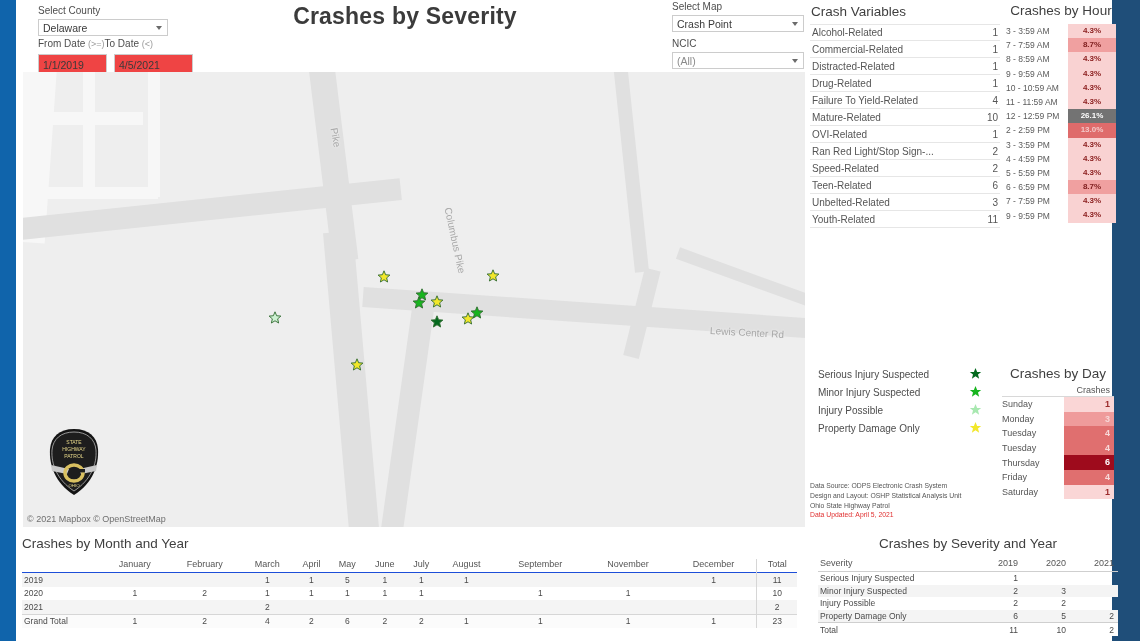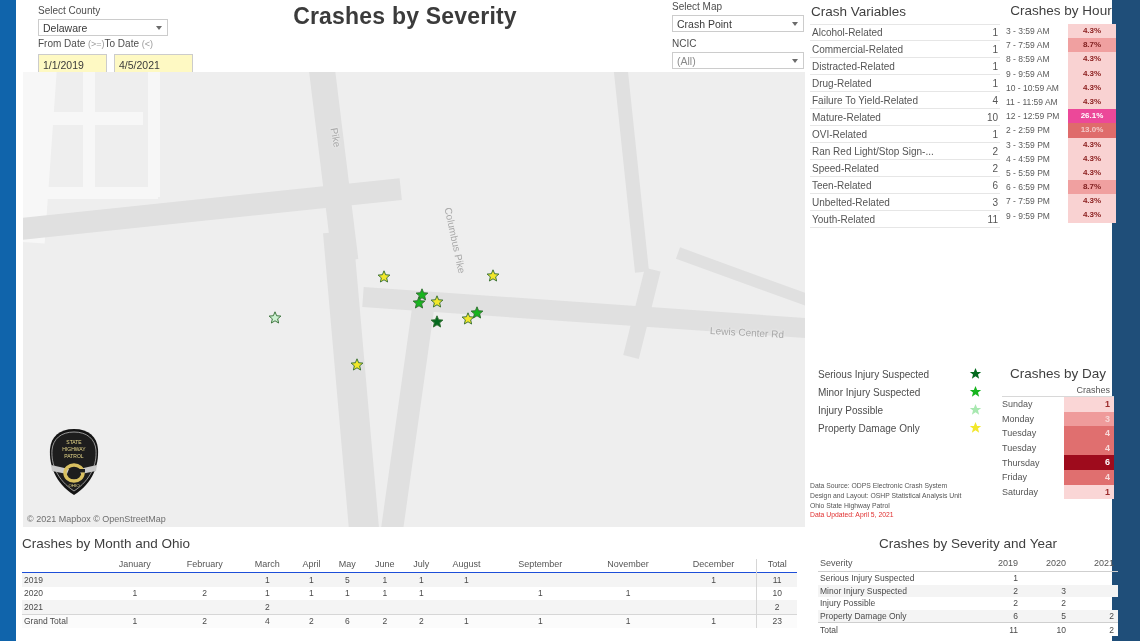--- a/index.html
+++ b/index.html
@@ -21,21 +21,21 @@
   .ctrl-label{font-size:10px;color:#4d4d4d;margin-bottom:3px;white-space:nowrap;}
   .ctrl-label .sub{color:#9a9a9a;font-size:9px;}
   .select-box{
     position:relative;border:1px solid #cccccc;background:#ffffff;height:17px;
     display:flex;align-items:center;padding:0 4px;box-sizing:border-box;
     font-size:10.5px;color:#3a3a3a;
   }
   .select-box .caret{position:absolute;right:5px;top:50%;transform:translateY(-50%);
     width:0;height:0;border-left:3.5px solid transparent;border-right:3.5px solid transparent;border-top:4px solid #6b6b6b;}
   .txt-box{
-    border:1px solid #cccccc;background:#fef9c3;height:21px;box-sizing:border-box;
+    border:1px solid #cccccc;background:#ef4444;height:21px;box-sizing:border-box;
     display:flex;align-items:center;padding:0 4px;font-size:10.5px;color:#3a3a3a;
   }
 
   #sel-county{left:38px;top:5px;width:130px;}
   #sel-dates{left:38px;top:38px;}
   .date-row-labels{display:flex;gap:0;}
   .date-row-boxes{display:flex;gap:7px;margin-top:2px;}
 
   #sel-map{left:672px;top:1px;width:132px;}
   #sel-ncic{left:672px;top:38px;width:132px;}
@@ -306,21 +306,21 @@
         <div class="hr-row">
           <span class="lbl">10 - 10:59 AM</span>
           <span class="pct" style="background: rgb(249, 210, 210); color: rgb(140, 32, 32);">4.3%</span>
         </div>
         <div class="hr-row">
           <span class="lbl">11 - 11:59 AM</span>
           <span class="pct" style="background: rgb(249, 210, 210); color: rgb(140, 32, 32);">4.3%</span>
         </div>
         <div class="hr-row">
           <span class="lbl">12 - 12:59 PM</span>
-          <span class="pct" style="background: #ec4899; color: rgb(255, 255, 255);">26.1%</span>
+          <span class="pct" style="background: #737373; color: rgb(255, 255, 255);">26.1%</span>
         </div>
         <div class="hr-row">
           <span class="lbl">2 - 2:59 PM</span>
           <span class="pct" style="background: rgb(223, 107, 107); color: rgb(243, 200, 200);">13.0%</span>
         </div>
         <div class="hr-row">
           <span class="lbl">3 - 3:59 PM</span>
           <span class="pct" style="background: rgb(249, 210, 210); color: rgb(140, 32, 32);">4.3%</span>
         </div>
         <div class="hr-row">
@@ -409,21 +409,21 @@
   </div>
 
   <div id="source">
     <div>Data Source: ODPS Electronic Crash System</div>
     <div>Design and Layout: OSHP Statistical Analysis Unit</div>
     <div>Ohio State Highway Patrol</div>
     <div class="upd">Data Updated: April 5, 2021</div>
   </div>
 
   <div id="month-panel">
-    <div class="tbl-title">Crashes by Month and Ohio</div>
+    <div class="tbl-title">Crashes by Month and Year</div>
     <table id="month-table">
       <thead>
           <tr>
             <th class="lead" style="width: 80px;"></th>
             <th>January</th>
             <th>February</th>
             <th>March</th>
             <th>April</th>
             <th>May</th>
             <th>June</th>

